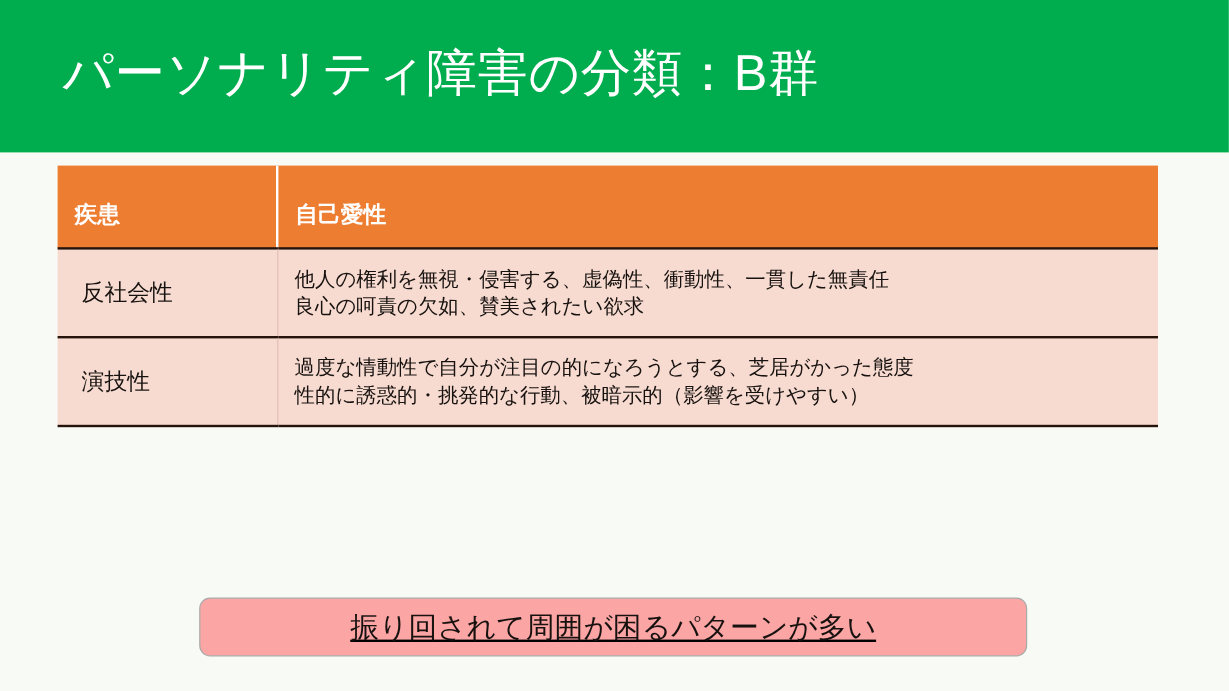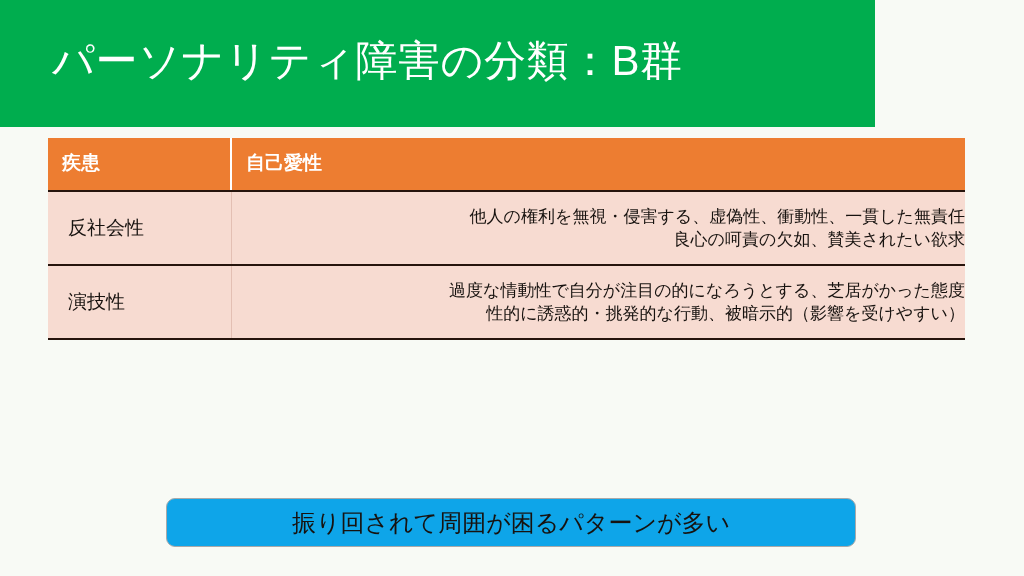--- a/index.html
+++ b/index.html
@@ -17,21 +17,21 @@
     position: relative;
     width: 1024px;
     height: 576px;
   }
 
   
   .title-banner {
     position: absolute;
     left: 0;
     top: 0;
-    width: 875px;
+    width: 1024px;
     height: 127px;
     background: #00ad4e;
   }
   .title-text {
     position: absolute;
     left: 52px;
     top: 33px;
     font-size: 42px;
     line-height: 56px;
     color: #ffffff;
@@ -53,21 +53,21 @@
   }
   table.disorders col.c-name { width: 183px; }
   table.disorders col.c-point { width: 734px; }
 
   table.disorders thead th {
     background: #ed7d31;
     color: #ffffff;
     font-size: 19px;
     font-weight: bold;
     text-align: left;
-    padding: 12px 0 14px 14px;
+    padding: 28px 0 14px 14px;
     height: 24px;
     vertical-align: middle;
     border-bottom: 2px solid #26140c;
   }
   table.disorders thead th.th-name {
     border-right: 2px solid #ffffff;
   }
 
   table.disorders tbody td {
     font-size: 17px;
@@ -81,37 +81,37 @@
     font-size: 19px;
     padding-left: 20px;
   }
   table.disorders tbody tr.odd td { background: #f7dbd1; }
   table.disorders tbody tr.even td { background: #faebe7; }
 
   .cell-line {
     display: block;
     line-height: 23px;
     white-space: nowrap;
-    text-align: right;
   }
 
   
   .callout {
     position: absolute;
     left: 166px;
     top: 498px;
     width: 690px;
     height: 49px;
-    background: #0ea5e9;
+    background: #fca5a5;
     border: 1px solid #a9a9a9;
     border-radius: 9px;
     box-sizing: border-box;
     display: flex;
     align-items: center;
     justify-content: center;
+    text-decoration: underline;
   }
   .callout-text {
     font-size: 24px;
     color: #17120f;
     white-space: nowrap;
   }
 </style>
 </head>
 <body>
 

